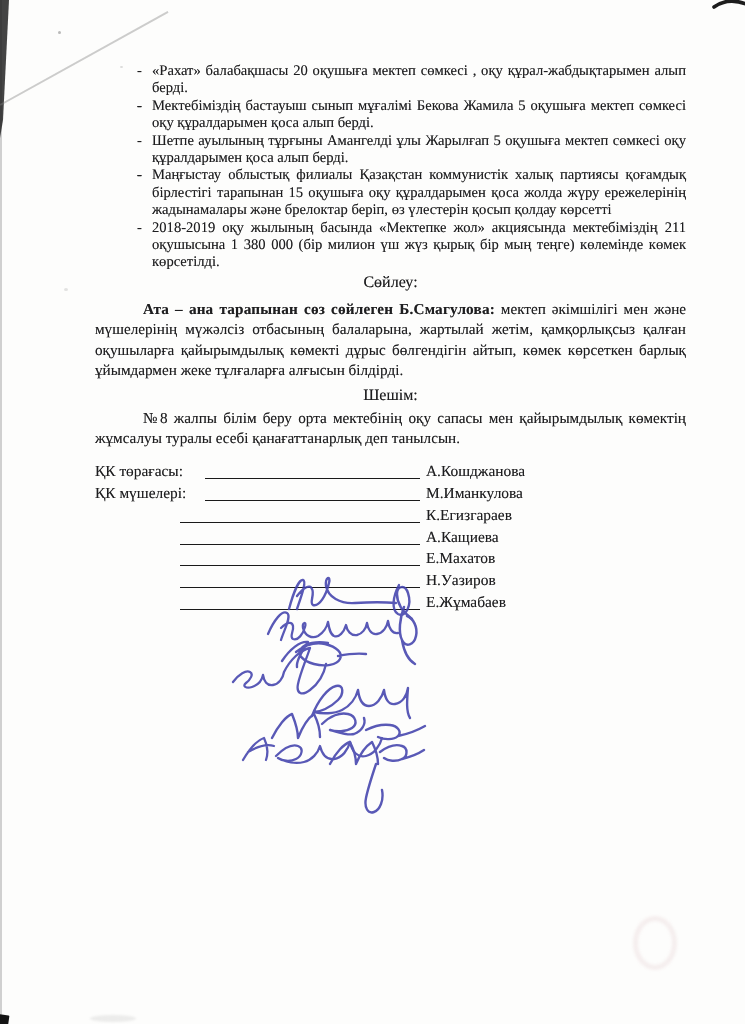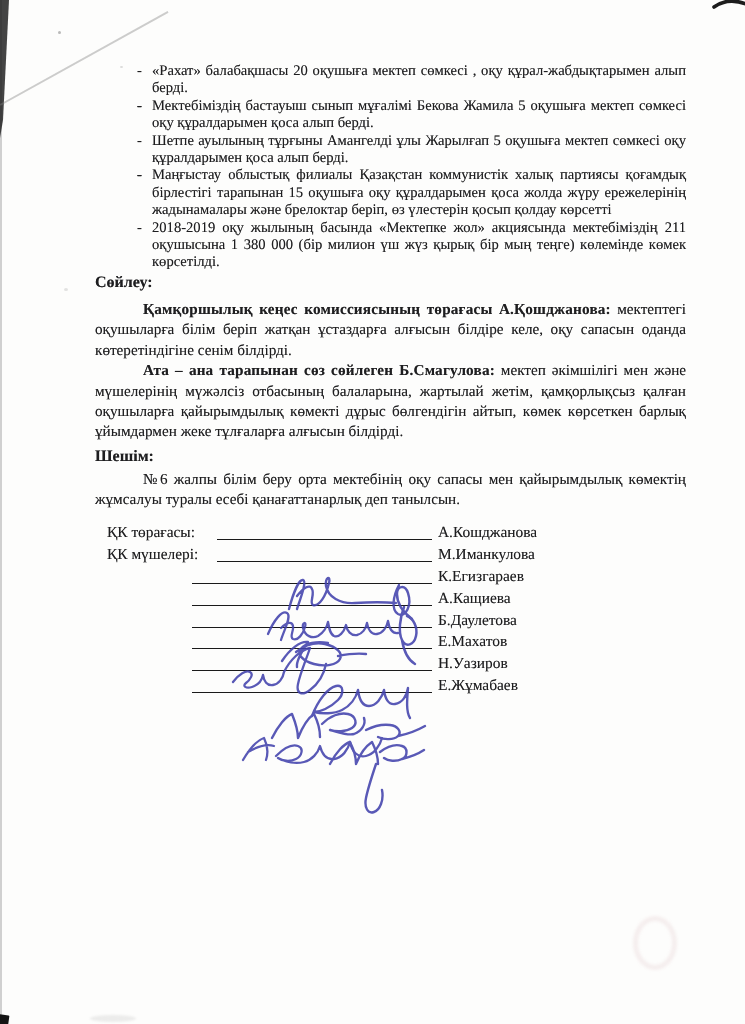--- a/index.html
+++ b/index.html
@@ -28,34 +28,34 @@
     position:relative;
     padding-left:57px;
     text-align:justify;
     font-size:14.6px;
     line-height:17.4px;
     text-shadow:0 0 .4px rgba(0,0,0,.45);
   }
   ul.donations .marker{position:absolute;left:42px;}
   
   .sec-heading{
-    font-size:16px;font-weight:bold;text-align:left;
+    font-size:16px;font-weight:normal;text-align:center;
     margin:1px 0 7px 0;line-height:20px;
     text-shadow:0 0 .4px rgba(0,0,0,.5);
   }
   .sec-heading.tight{margin:4px 0 3px 0;}
   
   .para{
     margin:0;text-indent:48px;text-align:justify;
     font-size:15.2px;line-height:20.4px;
     text-shadow:0 0 .4px rgba(0,0,0,.45);
   }
   .para b{letter-spacing:.2px;}
   
-  .sig-block{margin-top:10px;margin-left:12px;}
+  .sig-block{margin-top:10px;}
   .sig-row{
     display:flex;align-items:flex-end;
     height:21.8px;font-size:15.4px;
     text-shadow:0 0 .4px rgba(0,0,0,.45);
   }
   .sig-label{width:110px;flex:none;}
   .sig-row.no-label .sig-label{width:85px;}
   .sig-line{
     flex:none;width:215px;height:17px;
     border-bottom:1.4px solid var(--underline);
@@ -109,27 +109,26 @@
         <li><span class="marker">-</span></li>
         <li><span class="marker">-</span><span>Мектебіміздің бастауыш сынып мұғалімі Бекова Жамила 5 оқушыға мектеп сөмкесі оқу құралдарымен қоса алып берді.</span></li>
         <li><span class="marker">-</span><span>Шетпе ауылының тұрғыны Амангелді ұлы Жарылғап 5 оқушыға мектеп сөмкесі оқу құралдарымен қоса алып берді.</span></li>
         <li><span class="marker">-</span></li>
         <li><span class="marker">-</span><span>Маңғыстау облыстық филиалы  Қазақстан коммунистік халық партиясы қоғамдық бірлестігі тарапынан 15 оқушыға оқу  құралдарымен қоса жолда жүру ережелерінің жадынамалары және брелоктар беріп, өз үлестерін қосып қолдау көрсетті</span></li>
         <li><span class="marker">-</span><span>2018-2019 оқу жылының басында «Мектепке жол» акциясында мектебіміздің 211 оқушысына  1 380 000 (бір милион үш жүз қырық бір мың  теңге) көлемінде көмек көрсетілді.</span></li>
       </ul>
 
     <h3 class="sec-heading">Сөйлеу:</h3>
 
-    <p class="para"><b>Қамқоршылық кеңес комиссиясының төрағасы А.Қошджанова:</b> <span>мектептегі оқушыларға білім беріп жатқан ұстаздарға алғысын білдіре келе, оқу сапасын оданда көтеретіндігіне сенім білдірді.</span></p>
 
     <p class="para"><b>Ата – ана тарапынан сөз сөйлеген Б.Смагулова:</b> <span>мектеп әкімшілігі мен және мүшелерінің мүжәлсіз отбасының балаларына, жартылай жетім, қамқорлықсыз қалған оқушыларға қайырымдылық көмекті дұрыс бөлгендігін айтып, көмек көрсеткен барлық ұйымдармен жеке тұлғаларға алғысын білдірді.</span></p>
 
     <h3 class="sec-heading tight">Шешім:</h3>
 
-    <p class="para"><span>№6 жалпы білім беру орта мектебінің  оқу сапасы мен қайырымдылық көмектің жұмсалуы туралы есебі қанағаттанарлық  деп танылсын.</span></p>
+    <p class="para"><span>№8 жалпы білім беру орта мектебінің  оқу сапасы мен қайырымдылық көмектің жұмсалуы туралы есебі қанағаттанарлық  деп танылсын.</span></p>
 
     <div class="sig-block">
         <div class="sig-row">
           <span class="sig-label">ҚК төрағасы:</span>
           <span class="sig-line"></span>
           <span class="sig-name">А.Кошджанова</span>
         </div>
         <div class="sig-row">
           <span class="sig-label">ҚК мүшелері:</span>
           <span class="sig-line"></span>
@@ -137,25 +136,20 @@
         </div>
         <div class="sig-row no-label">
           <span class="sig-label"></span>
           <span class="sig-line"></span>
           <span class="sig-name">К.Егизгараев</span>
         </div>
         <div class="sig-row no-label">
           <span class="sig-label"></span>
           <span class="sig-line"></span>
           <span class="sig-name">А.Кащиева</span>
-        </div>
-        <div class="sig-row no-label">
-          <span class="sig-label"></span>
-          <span class="sig-line"></span>
-          <span class="sig-name">Б.Даулетова</span>
         </div>
         <div class="sig-row no-label">
           <span class="sig-label"></span>
           <span class="sig-line"></span>
           <span class="sig-name">Е.Махатов</span>
         </div>
         <div class="sig-row no-label">
           <span class="sig-label"></span>
           <span class="sig-line"></span>
           <span class="sig-name">Н.Уазиров</span>

